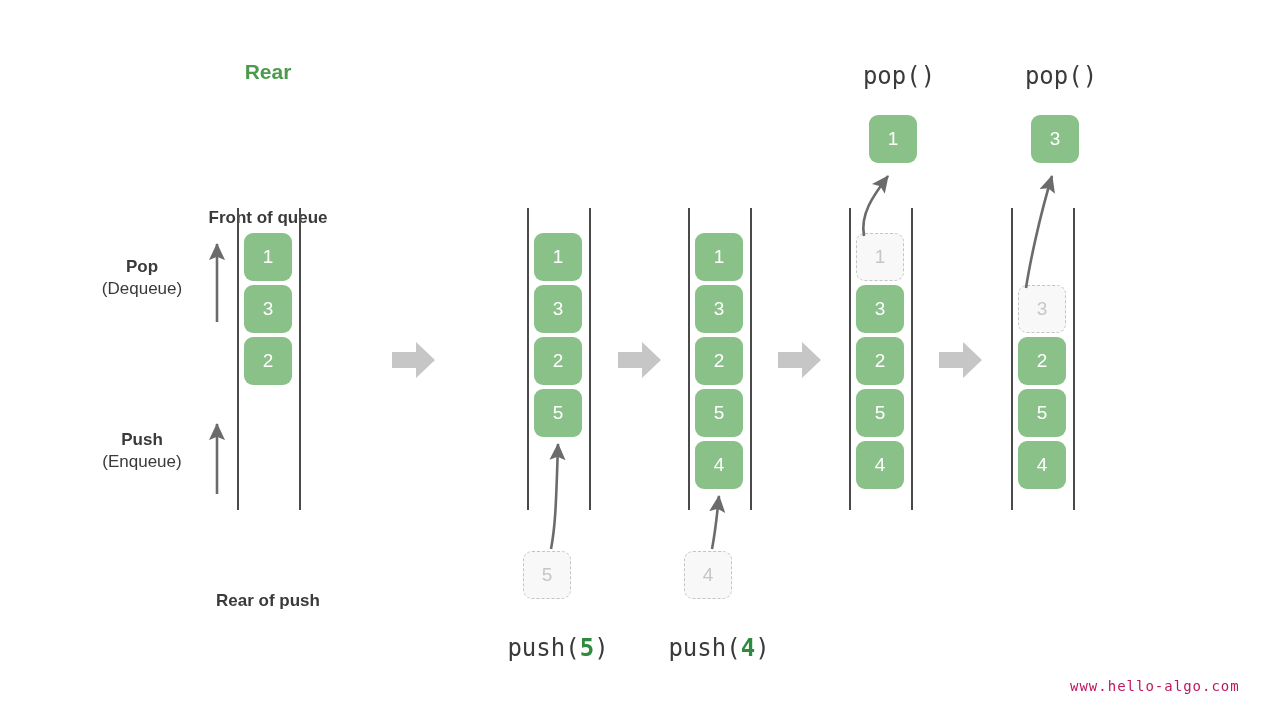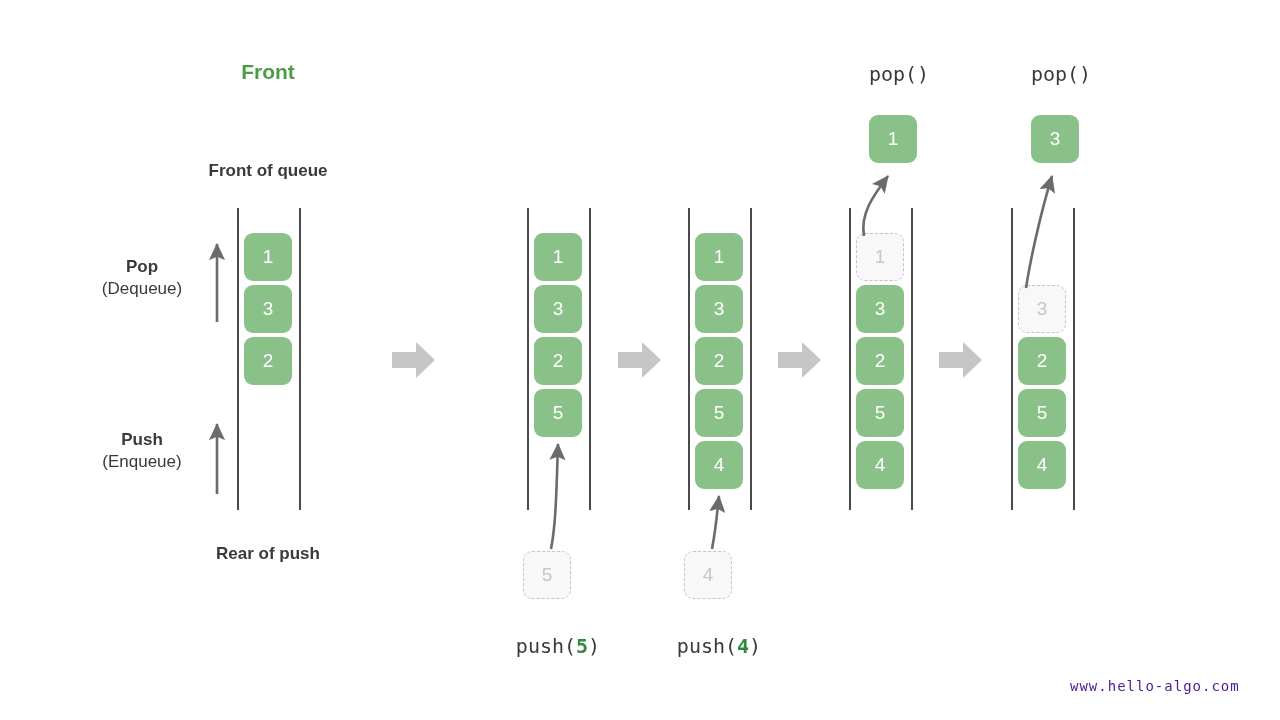--- a/index.html
+++ b/index.html
@@ -34,20 +34,21 @@
     white-space: nowrap;
     transform: translateX(-50%);
   }
   .hdr-label {
     font-size: 17px;
     font-weight: bold;
     color: #3a3a3a;
     white-space: nowrap;
     transform: translateX(-50%);
     text-align: right;
+    margin-top: 47px;
   }
   .side-label {
     width: 140px;
     text-align: center;
     white-space: nowrap;
     line-height: 1.28;
   }
   .side-label .l1 {
     display: block;
     font-size: 17px;
@@ -56,35 +57,35 @@
   }
   .side-label .l2 {
     display: block;
     font-size: 17px;
     font-weight: normal;
     color: #3a3a3a;
   }
 
   .op-label {
     font-family: "DejaVu Sans Mono", monospace;
-    font-size: 20px;
+    font-size: 24px;
     color: #3a3a3a;
     white-space: nowrap;
     transform: translateX(-50%);
     letter-spacing: 0px;
   }
   .op-label .arg {
     color: #2f8a3d;
     font-weight: bold;
   }
 
   .watermark {
     font-family: "DejaVu Sans Mono", monospace;
     font-size: 14px;
-    color: #4c1d95;
+    color: #be185d;
     letter-spacing: 1px;
     white-space: nowrap;
   }
 
   
   .rail {
     position: absolute;
     width: 1.6px;
     background: #4a4a4a;
   }
@@ -122,21 +123,21 @@
     width: 1280px;
     height: 720px;
     pointer-events: none;
   }
 </style>
 </head>
 <body>
 
 <div id="stage">
 
-  <div class="abs title" style="left:268px; top:60px;">Front</div>
+  <div class="abs title" style="left:268px; top:60px;">Rear</div>
 
   <div class="abs hdr-label" style="left:268px; top:161px;">Front of queue</div>
 
   <div class="abs hdr-label" style="left:268px; top:544px;">Rear of push</div>
 
   <div class="abs side-label" style="left:72px; top:429px;">
     <span class="l1">Push</span>
     <span class="l2">(Enqueue)</span>
   </div>
 

